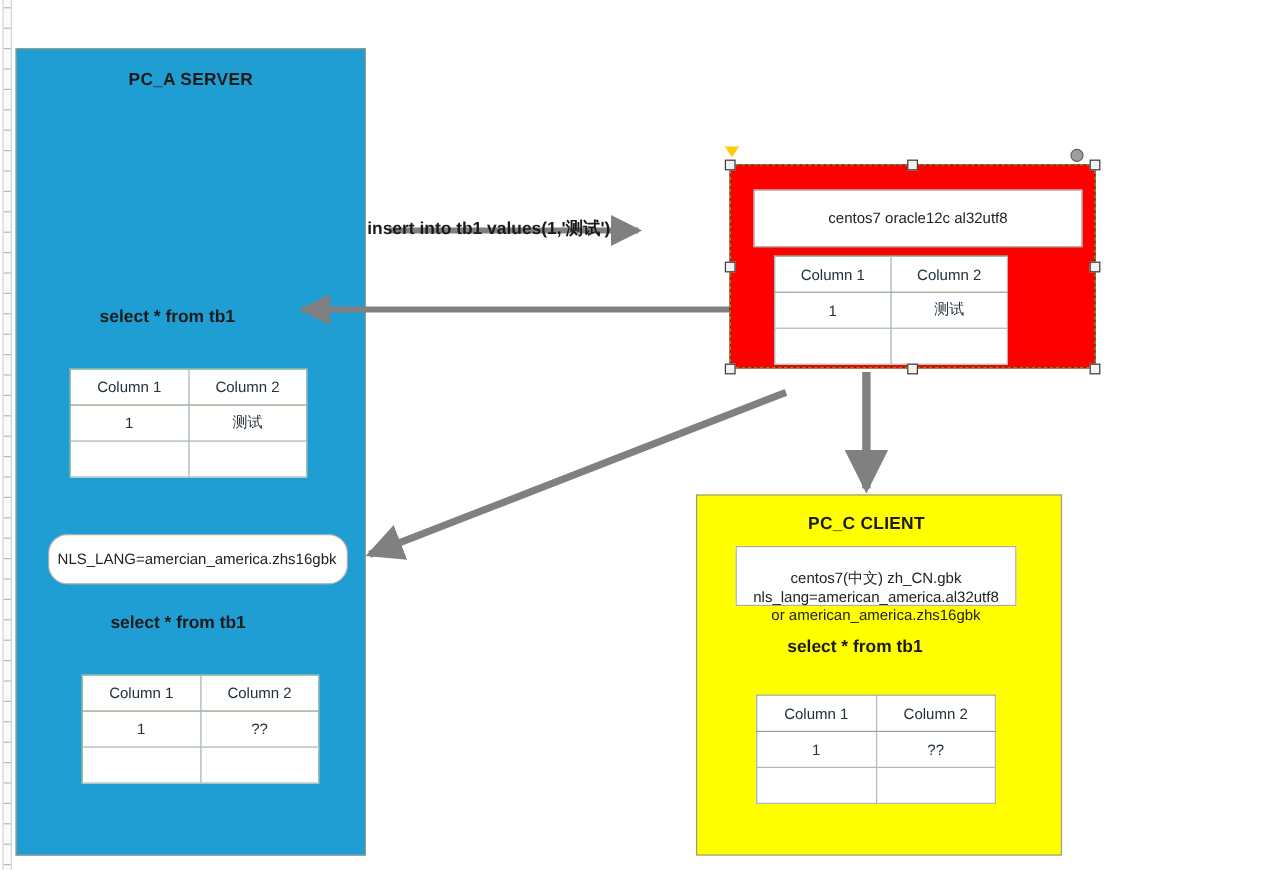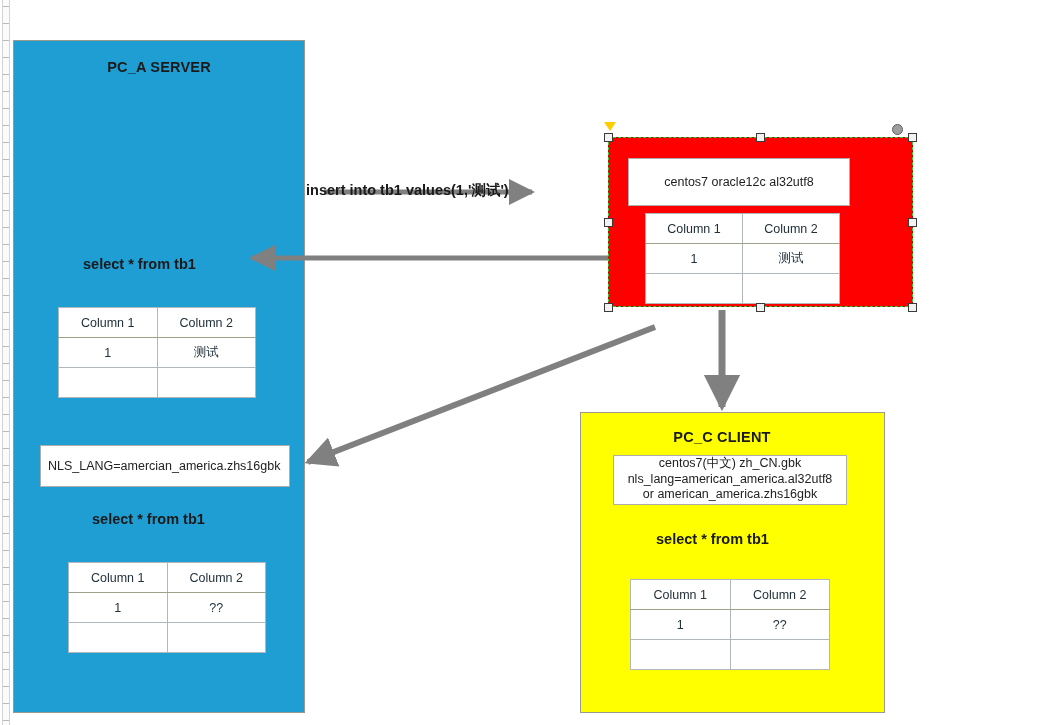--- a/index.html
+++ b/index.html
@@ -67,21 +67,21 @@
     font-size: 12.5px;
     text-align: center;
     line-height: 1.28;
     display: flex;
     align-items: center;
     justify-content: center;
     padding: 2px 4px;
   }
   .infobox.top-aligned {
     align-items: flex-start;
-    padding-top: 0;
+    padding-top: 19px;
   }
   .infobox .lines { white-space: pre-line; }
 
   
   .dtable {
     position: absolute;
     border-collapse: collapse;
     background: #22c55e;
     table-layout: fixed;
   }
@@ -217,21 +217,21 @@
       <td>1</td>
       <td>测试</td>
     </tr>
     <tr>
       <td></td>
       <td></td>
     </tr>
   </tbody>
     </table>
 
-  <div class="infobox" style="left:40px; top:445px; width:250px; height:42px; justify-content:flex-start; padding-left:7px;">
+  <div class="infobox" style="left:40px; top:445px; width:250px; height:42px; justify-content:flex-start; padding-left:7px;border-radius:16px;">
     <span>NLS_LANG=amercian_america.zhs16gbk</span>
   </div>
 
   <div class="sql-label" style="left:92px; top:511px;">select * from tb1</div>
 
   <table class="dtable" style="left:68px; top:562px; width:198px;">
     <tbody>
         <tr>
       <td class="head">Column 1</td>
       <td class="head">Column 2</td>
@@ -290,21 +290,21 @@
     <line x1="655" y1="327" x2="308" y2="462" stroke="#808080" stroke-width="6" marker-end="url(#ah)"></line>
 
     <line x1="722" y1="310" x2="722" y2="407" stroke="#808080" stroke-width="7" marker-end="url(#ah)"></line>
   </svg>
 
   <div class="sql-label" style="left:306px; top:169px;margin-top:12px;">insert into  tb1 values(1,'测试')</div>
 
   <div class="panel" style="left:608px; top:137px; width:305px; height:170px; background:#ff0000; border:1px solid #b30000;"></div>
 
 
-  <div class="infobox" style="left:628px; top:158px; width:222px; height:48px;">
+  <div class="infobox" style="left:628px; top:158px; width:274px; height:48px;">
     <span>centos7  oracle12c   al32utf8</span>
   </div>
 
   <table class="dtable" style="left:645px; top:213px; width:195px;">
     <tbody>
         <tr>
       <td class="head">Column 1</td>
       <td class="head">Column 2</td>
     </tr>
     <tr>

